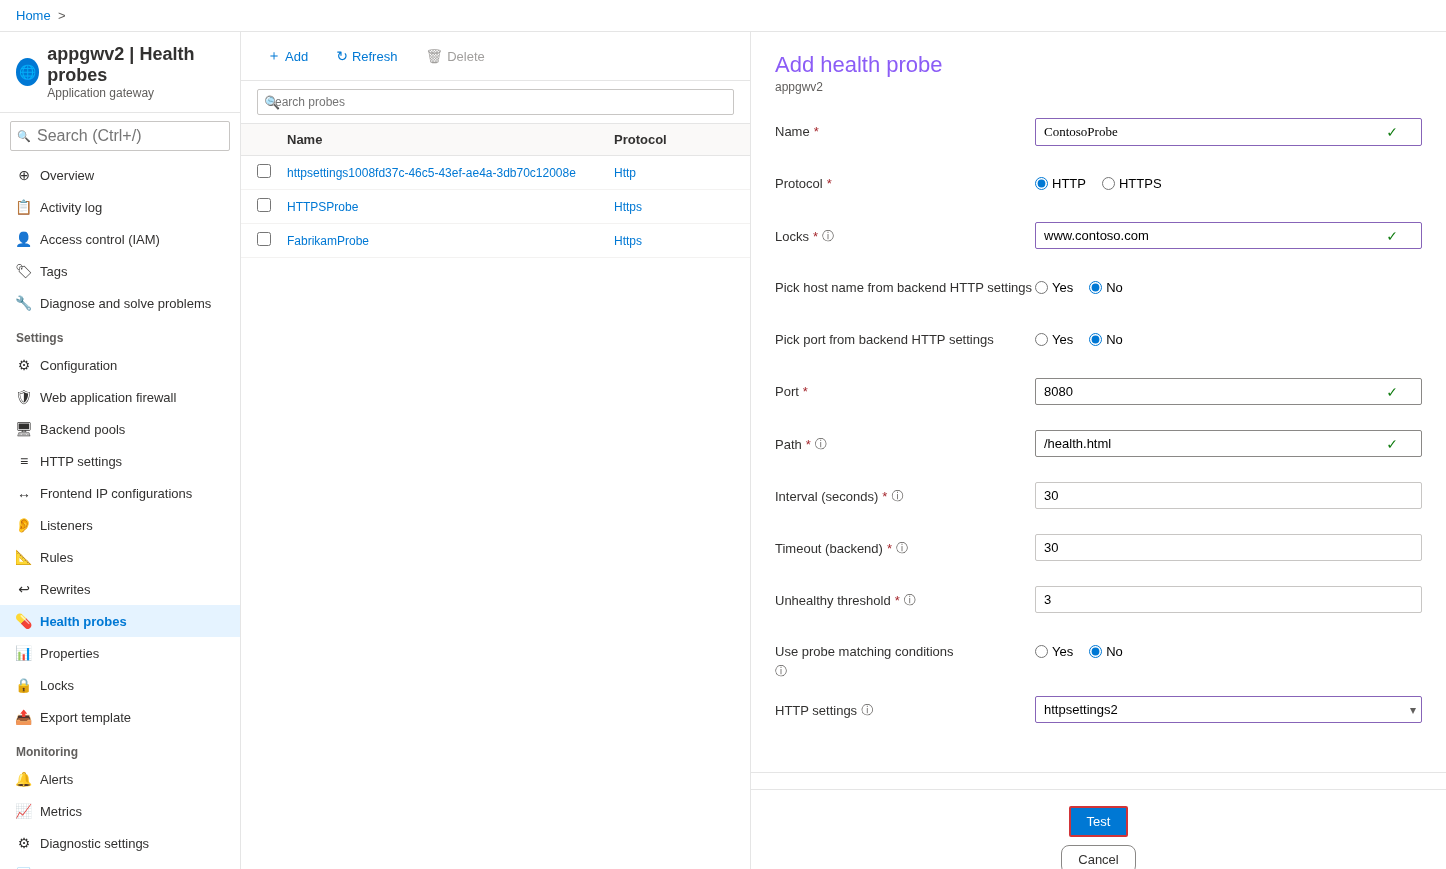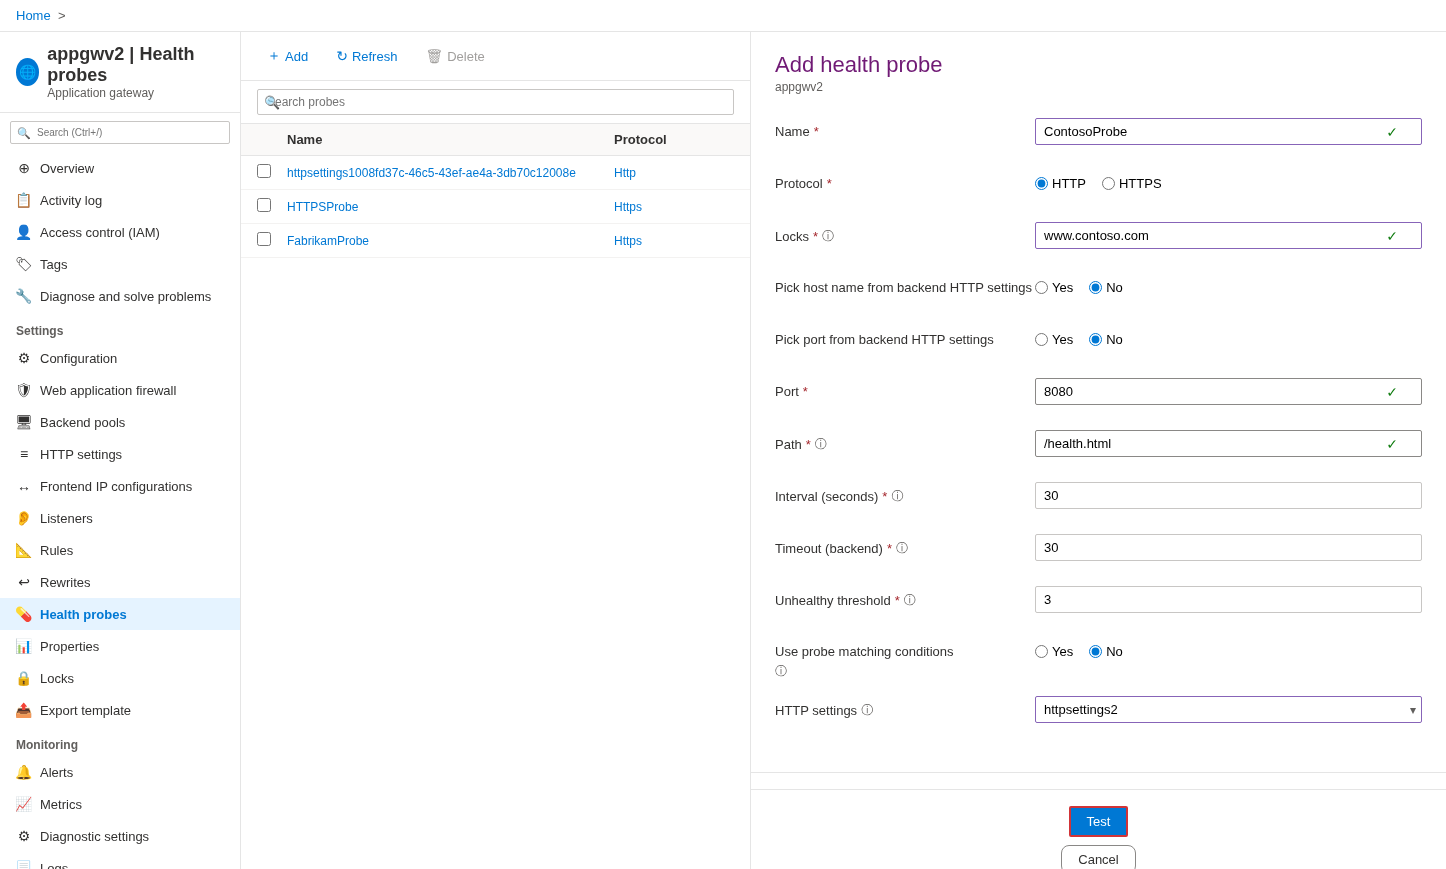--- a/index.html
+++ b/index.html
@@ -14,21 +14,21 @@
     
     
     .sidebar { width: 241px; background: #fff; border-right: 1px solid #e5e5e5; display: flex; flex-direction: column; overflow-y: auto; flex-shrink: 0; }
     .sidebar-header { padding: 12px 16px; border-bottom: 1px solid #e5e5e5; }
     .sidebar-title { font-size: 18px; font-weight: 600; color: #323130; }
     .sidebar-subtitle { font-size: 12px; color: #605e5c; }
     .sidebar-icon-title { display: flex; align-items: center; gap: 8px; }
     .app-icon { width: 28px; height: 28px; background: #0078d4; border-radius: 50%; display: flex; align-items: center; justify-content: center; color: white; font-size: 14px; }
     
     .search-box { margin: 8px 10px; position: relative; }
-    .search-box input { width: 100%; padding: 5px 8px 5px 26px; border: 1px solid #c8c6c4; border-radius: 2px; font-size: 10px; }
+    .search-box input { width: 100%; padding: 5px 8px 5px 26px; border: 1px solid #c8c6c4; border-radius: 2px; font-size: 16px; }
     .search-box .search-icon-inner { position: absolute; left: 7px; top: 50%; transform: translateY(-50%); color: #605e5c; font-size: 11px; }
     
     .sidebar-nav { flex: 1; }
     .nav-item { display: flex; align-items: center; gap: 8px; padding: 8px 16px; cursor: pointer; color: #323130; font-size: 13px; }
     .nav-item.active { background: #e5f3ff; color: #0078d4; font-weight: 600; }
     .nav-item .nav-icon { width: 16px; height: 16px; display: flex; align-items: center; justify-content: center; font-size: 14px; flex-shrink: 0; }
     
     .section-header { padding: 12px 16px 4px; font-size: 12px; font-weight: 600; color: #605e5c; text-transform: none; }
     
     
@@ -52,21 +52,21 @@
     .table-row { display: grid; grid-template-columns: 30px 1fr 120px; padding: 8px 16px; border-bottom: 1px solid #f3f2f1; align-items: center; }
     .table-row .name-link { color: #0078d4; cursor: pointer; text-decoration: none; font-size: 12px; }
     .table-row .protocol { font-size: 12px; }
     .table-row .protocol.http { color: #0078d4; }
     .table-row .protocol.https { color: #0078d4; }
     .checkbox { width: 14px; height: 14px; border: 1px solid #8a8886; cursor: pointer; }
     
     
     .form-panel { flex: 1; background: #fff; overflow-y: auto; padding: 0; }
     .form-header { padding: 20px 24px 8px; }
-    .form-title { font-size: 22px; font-weight: 300; color: #701a75; }
+    .form-title { font-size: 22px; font-weight: 300; color: #8b5cf6; }
     .form-subtitle { font-size: 12px; color: #605e5c; margin-top: 2px; }
     
     .form-body { padding: 16px 24px; }
     .form-row { display: flex; align-items: flex-start; margin-bottom: 16px; min-height: 36px; }
     .form-label { width: 260px; flex-shrink: 0; display: flex; align-items: center; gap: 4px; padding-top: 6px; font-size: 13px; color: #323130; }
     .form-label .required { color: #a4262c; }
     .form-label .info-icon { color: #605e5c; font-size: 12px; cursor: pointer; }
     .form-control { flex: 1; }
     
     .form-input { width: 100%; padding: 5px 8px; border: 1px solid #c8c6c4; border-radius: 2px; font-size: 13px; outline: none; }
@@ -274,21 +274,21 @@
 
       <div class="form-body">
 
         <div class="form-row">
           <div class="form-label">
             <span>Name</span>
             <span class="required">*</span>
           </div>
           <div class="form-control">
             <div class="select-wrapper purple">
-              <input type="text" class="form-input" style="border-color: rgb(135, 100, 184);" value="ContosoProbe">
+              <input type="text" class="form-input" style="border-color: rgb(135, 100, 184); font-family: Liberation Serif, serif;" value="ContosoProbe">
               <span class="chk">✓</span>
             </div>
           </div>
         </div>
 
         <div class="form-row">
           <div class="form-label">
             <span>Protocol</span>
             <span class="required">*</span>
           </div>

